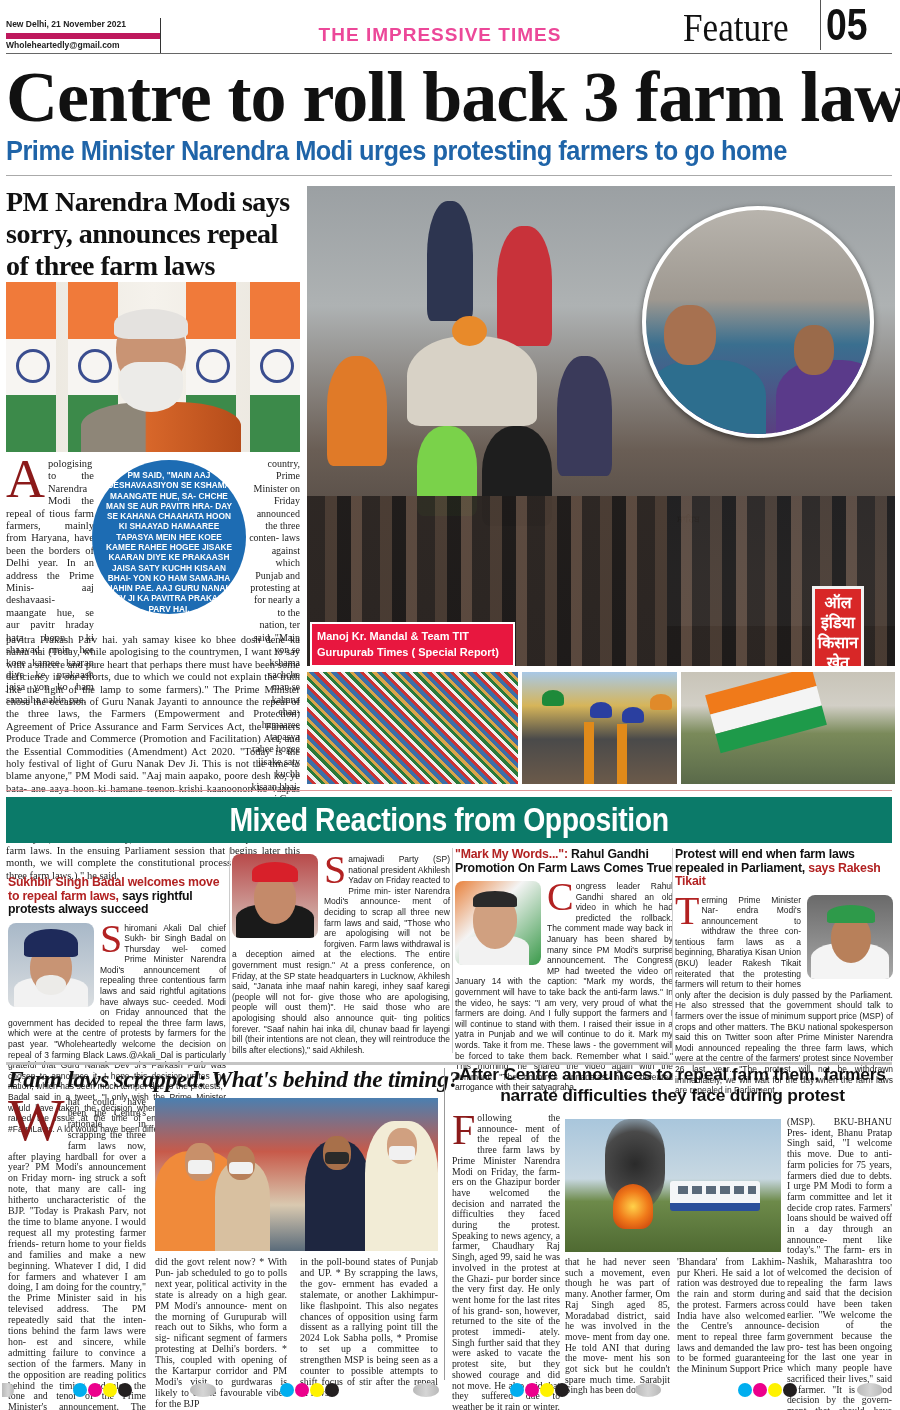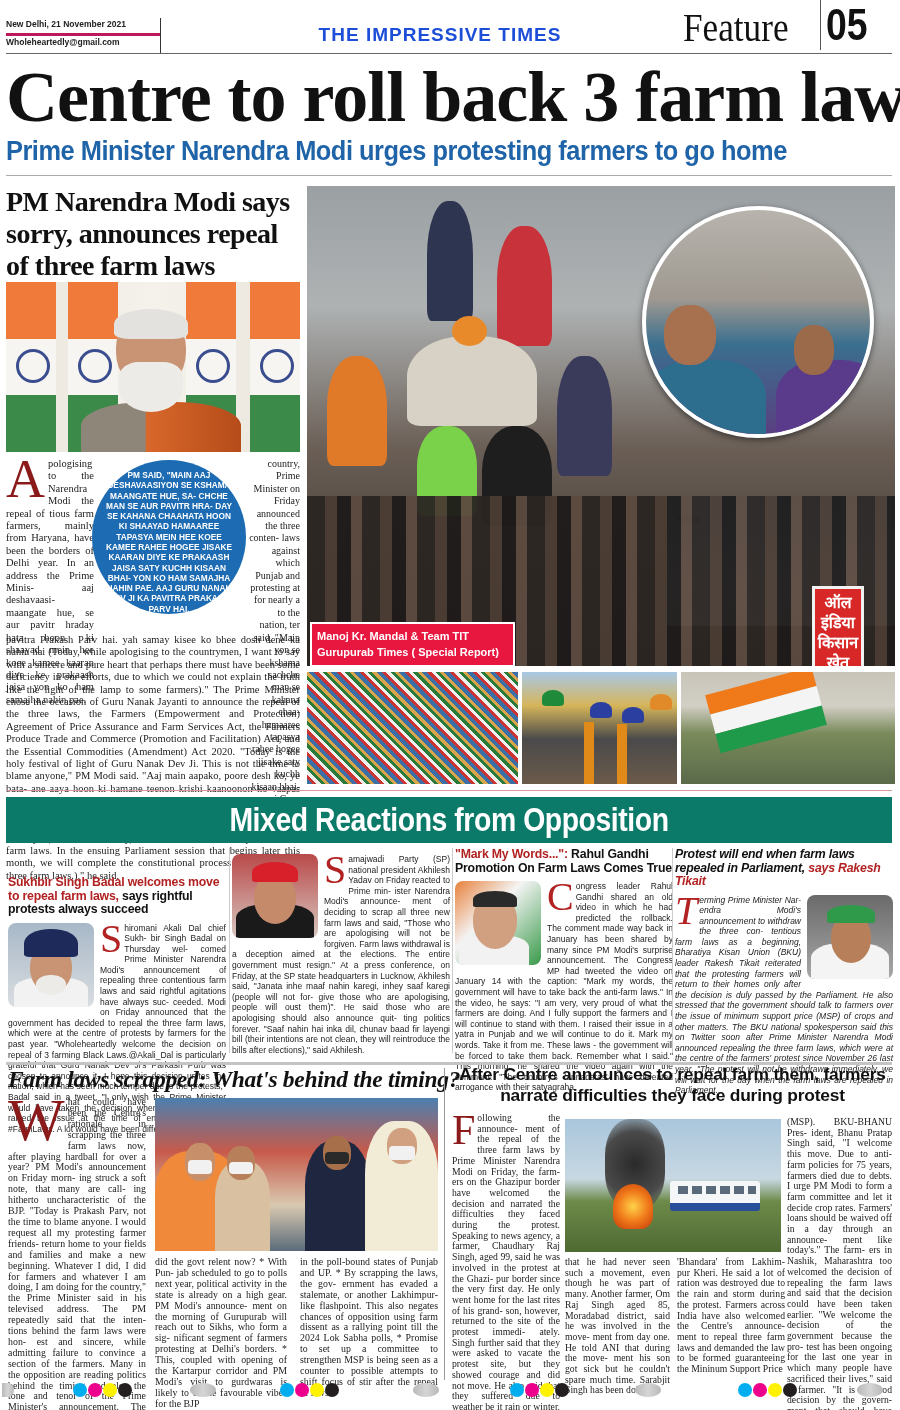--- a/index.html
+++ b/index.html
@@ -4,22 +4,22 @@
 <style>
   * { box-sizing: border-box; margin: 0; padding: 0; }
   html, body { width: 900px; height: 1410px; background: #ffffff; overflow: hidden; }
   body { position: relative; font-family: "Liberation Serif", serif; color: #1a1a1a; }
 
   .abs { position: absolute; }
 
   
   .mast-left { left: 6px; top: 18px; width: 155px; border-right: 1px solid #333; height: 36px; }
   .mast-left .line { font-family: "Liberation Sans", sans-serif; font-size: 8.5px; line-height: 13px; color: #222; font-weight: bold; }
-  .mast-left .line1 { border-bottom: 3px solid #be185d; padding-bottom: 2px; }
-  .paper-name { left: 300px; top: 24px; width: 280px; text-align: center; font-family: "Liberation Sans", sans-serif; font-weight: bold; font-size: 19px; letter-spacing: 1px; color: #1d4ed8; }
+  .mast-left .line1 { border-bottom: 6px solid #be185d; padding-bottom: 2px; }
+  .paper-name { left: 300px; top: 24px; width: 280px; text-align: center; font-family: "Liberation Sans", sans-serif; font-weight: bold; font-size: 19px; letter-spacing: 1px; color: #ec4899; }
   .feature-label { left: 683px; top: 4px; font-family: "Liberation Serif", serif; font-size: 40px; color: #111; transform: scaleX(0.88); transform-origin: left; }
   .feature-divider { left: 820px; top: 0; width: 1px; height: 50px; background: #555; }
   .page-num { left: 826px; top: 0px; font-family: "Liberation Sans", sans-serif; font-weight: bold; font-size: 44px; color: #111; transform: scaleX(0.85); transform-origin: left; }
   .mast-rule { left: 6px; top: 53px; width: 886px; height: 1px; background: #666; }
 
   .main-headline { left: 6px; top: 56px; width: 890px; font-family: "Liberation Serif", serif; font-size: 72px; line-height: 82px; color: #111; letter-spacing: -1px; white-space: nowrap; }
   .sub-headline { left: 6px; top: 136px; width: 890px; font-family: "Liberation Sans", sans-serif; font-weight: bold; font-size: 27px; color: #1f64a8; white-space: nowrap; letter-spacing: -0.5px; transform: scaleX(0.94); transform-origin: left; }
   .sub-rule { left: 6px; top: 175px; width: 886px; height: 1px; background: #aaa; }
 
   
@@ -272,21 +272,21 @@
     <div class="rx-photo" style="background:linear-gradient(135deg,#e8803a 0%,#f4f4f4 40%,#3a9a4a 100%);">
       <div class="torso" style="left:4px;width:70px;height:30px;background:#f2f2f2;"></div>
       <div class="face" style="left:18px;top:14px;width:44px;height:54px;background:#d0a080;"></div>
       <div class="cap" style="left:18px;top:10px;width:44px;height:16px;border-radius:50% 50% 10% 10%;background:#2a2a2a;"></div>
     </div>
     <span class="drop">C</span><span>ongress leader Rahul Gandhi shared an old video in which he had predicted the rollback. The comment made way back in January has been shared by many since PM Modi's surprise announcement. The Congress MP had tweeted the video on January 14 with the caption: "Mark my words, the government will have to take back the anti-farm laws." In the video, he says: "I am very, very proud of what the farmers are doing. And I fully support the farmers and I will continue to stand with them. I raised their issue in a yatra in Punjab and we will continue to do it. Mark my words. Take it from me. These laws - the government will be forced to take them back. Remember what I said." This morning, he shared the video again with the comment: "The country's 'annadatas' have defeated arrogance with their satyagraha.</span>
   </div>
 </div>
 <div class="abs rx-divider" style="left:672px;"></div>
 
-<div class="abs rx" style="left:675px;font-style:italic;">
+<div class="abs rx" style="left:675px;">
   <div class="rx-title"><span>Protest will end when farm laws repealed in Parliament,</span><span class="red"> says Rakesh Tikait</span></div>
   <div class="rx-body">
     <div class="rx-photo right" style="background:linear-gradient(180deg,#6a6a6a,#a8a8a8);">
       <div class="torso" style="left:4px;width:78px;height:36px;background:#f4f4f4;"></div>
       <div class="face" style="left:24px;top:20px;width:40px;height:48px;background:#b8805a;"></div>
       <div class="cap" style="left:20px;top:10px;width:48px;height:18px;border-radius:50% 50% 10% 10%;background:#2e9a4a;"></div>
     </div>
     <span class="drop">T</span><span>erming Prime Minister Nar- endra Modi's announcement to withdraw the three con- tentious farm laws as a beginning, Bharatiya Kisan Union (BKU) leader Rakesh Tikait reiterated that the protesting farmers will return to their homes only after the decision is duly passed by the Parliament. He also stressed that the government should talk to farmers over the issue of minimum support price (MSP) of crops and other matters. The BKU national spokesperson said this on Twitter soon after Prime Minister Narendra Modi announced repealing the three farm laws, which were at the centre of the farmers' protest since November 26 last year. "The protest will not be withdrawn immediately, we will wait for the day when the farm laws are repealed in Parliament.</span>
   </div>
 </div>

